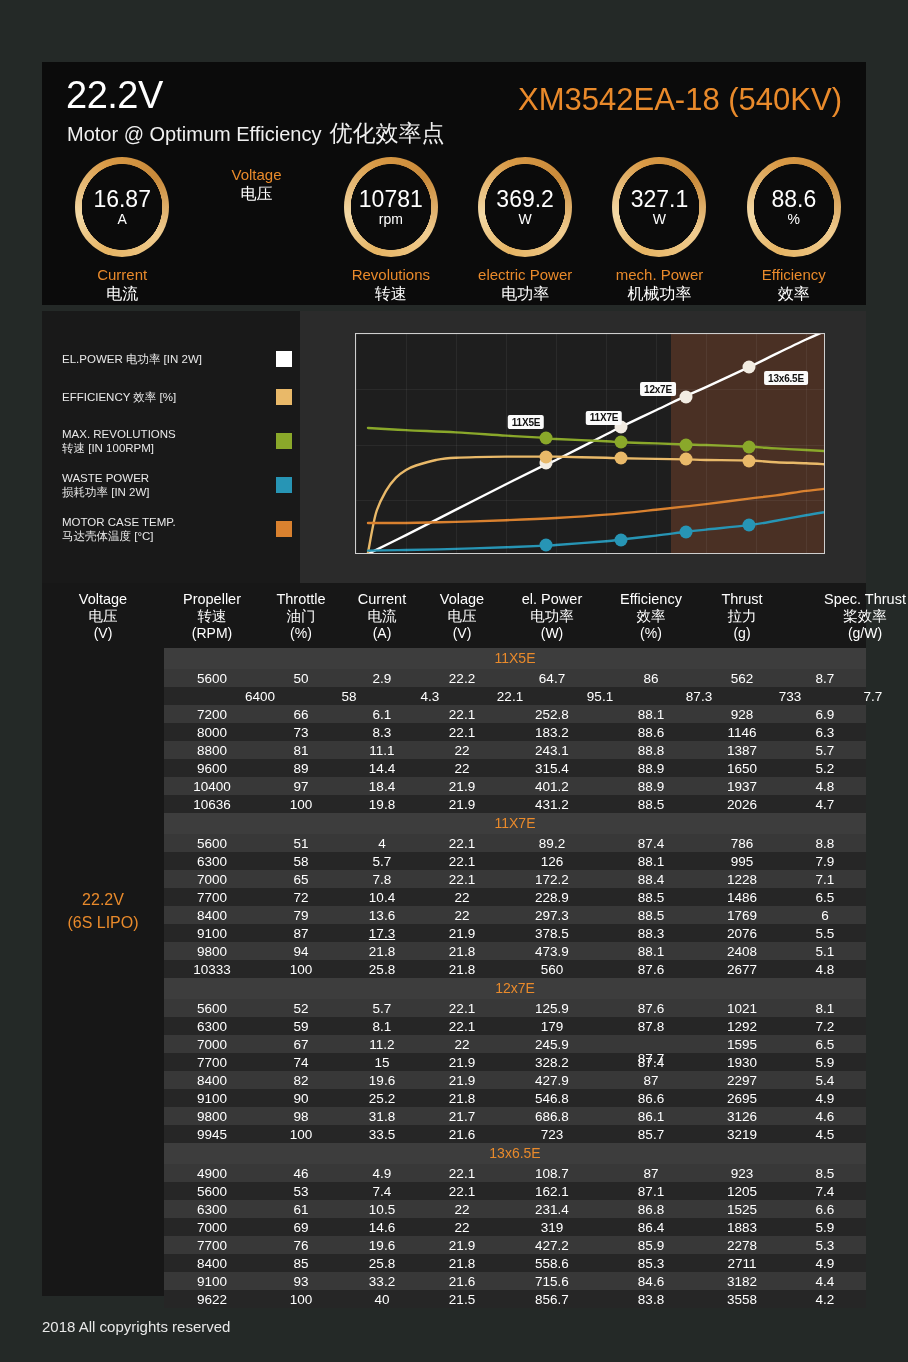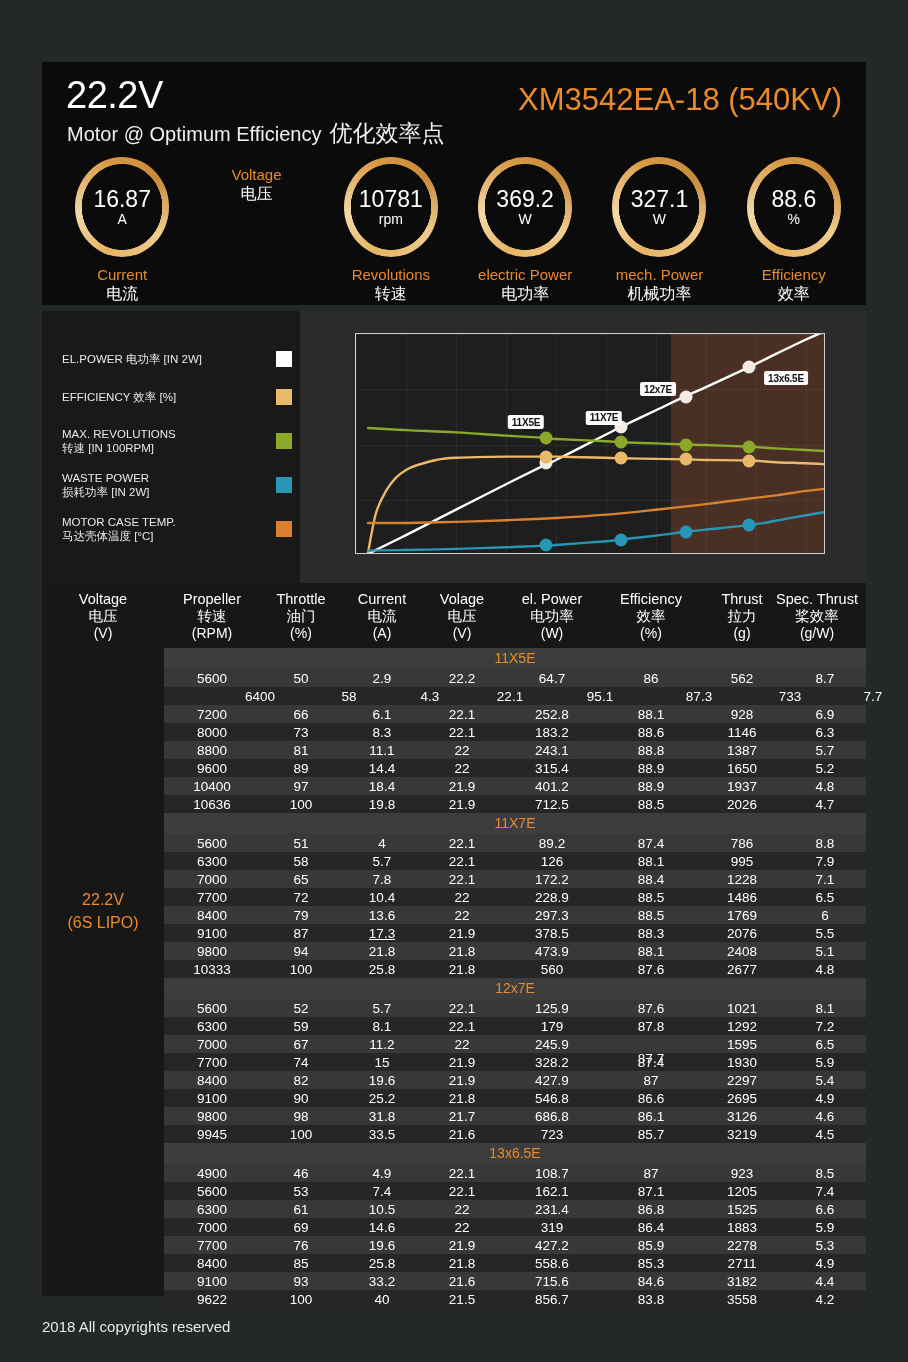--- a/index.html
+++ b/index.html
@@ -290,21 +290,21 @@
         <div class="th" style="left: 560px; width: 98px;">
           <div>Efficiency</div>
           <div>效率</div>
           <div class="u">(%)</div>
         </div>
         <div class="th" style="left: 658px; width: 84px;">
           <div>Thrust</div>
           <div>拉力</div>
           <div class="u">(g)</div>
         </div>
-        <div class="th" style="left: 734px; width: 82px;">
+        <div class="th" style="left: 782px; width: 82px;">
           <div>Spec. Thrust</div>
           <div>桨效率</div>
           <div class="u">(g/W)</div>
         </div>
       </div>
     <div class="volt-label" id="volt-label" style="top: 305px;">
         <div>22.2V</div>
         <div>(6S LIPO)</div>
       </div>
     <div class="tbody" id="tbody">
@@ -377,21 +377,21 @@
           <div class="td" style="width: 100px; flex: 0 0 100px;">401.2</div>
           <div class="td" style="width: 98px; flex: 0 0 98px;">88.9</div>
           <div class="td" style="width: 84px; flex: 0 0 84px;">1937</div>
           <div class="td" style="width: 82px; flex: 0 0 82px;">4.8</div>
         </div>
         <div class="trow even">
           <div class="td" style="width: 96px; flex: 0 0 96px;">10636</div>
           <div class="td" style="width: 82px; flex: 0 0 82px;">100</div>
           <div class="td" style="width: 80px; flex: 0 0 80px;">19.8</div>
           <div class="td" style="width: 80px; flex: 0 0 80px;">21.9</div>
-          <div class="td" style="width: 100px; flex: 0 0 100px;">712.5</div>
+          <div class="td" style="width: 100px; flex: 0 0 100px;">431.2</div>
           <div class="td" style="width: 98px; flex: 0 0 98px;">88.5</div>
           <div class="td" style="width: 84px; flex: 0 0 84px;">2026</div>
           <div class="td" style="width: 82px; flex: 0 0 82px;">4.7</div>
         </div>
         <div class="grp-head">11X7E</div>
         <div class="trow odd">
           <div class="td" style="width: 96px; flex: 0 0 96px;">5600</div>
           <div class="td" style="width: 82px; flex: 0 0 82px;">51</div>
           <div class="td" style="width: 80px; flex: 0 0 80px;">4</div>
           <div class="td" style="width: 80px; flex: 0 0 80px;">22.1</div>

